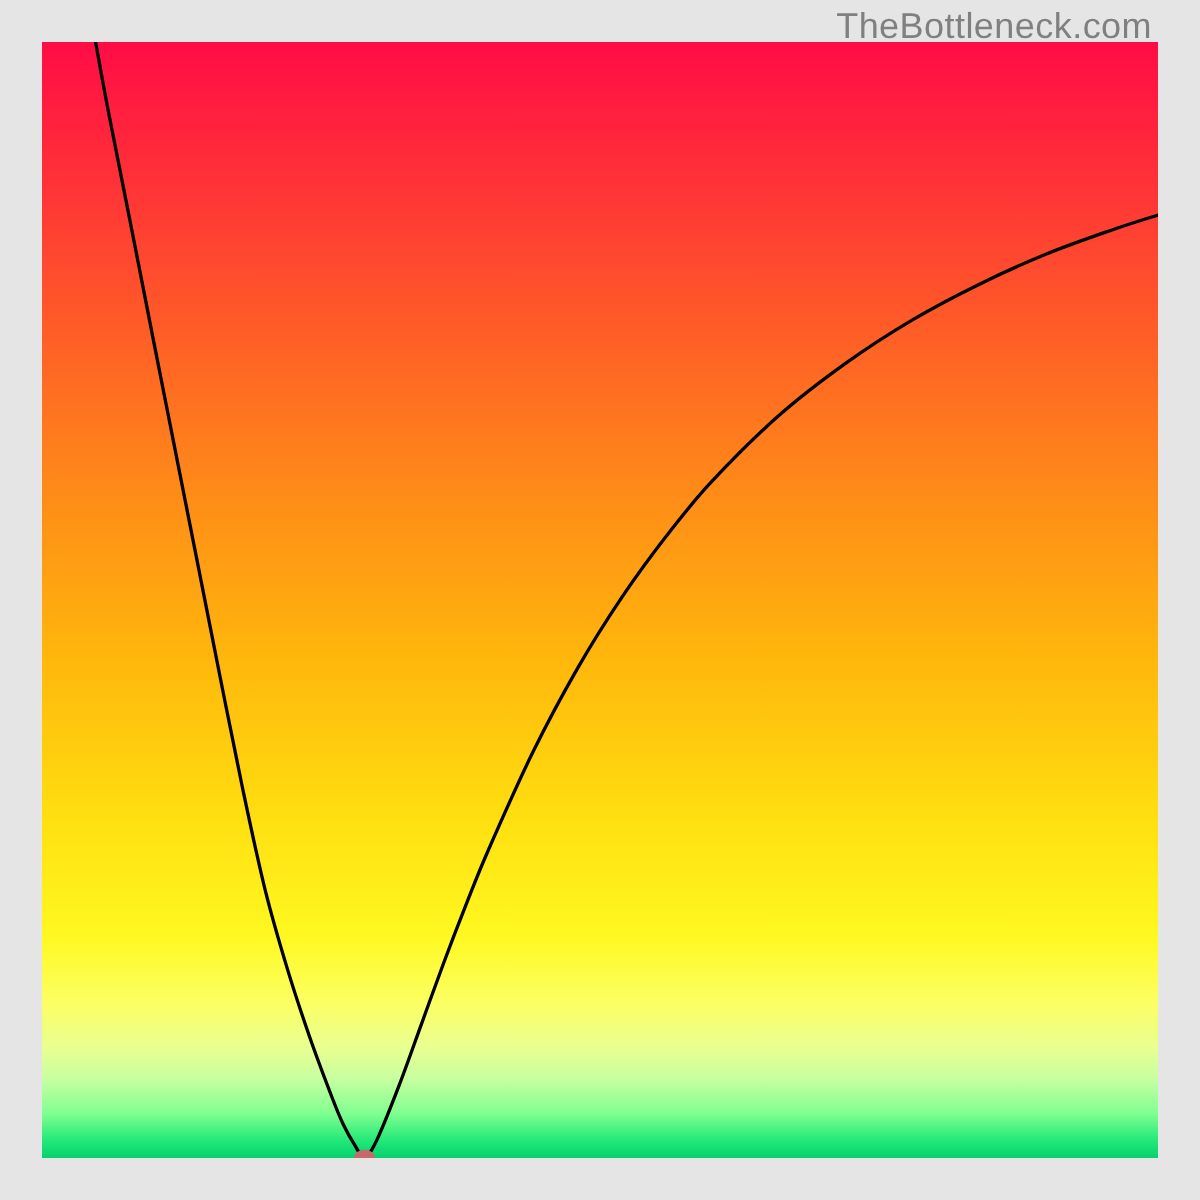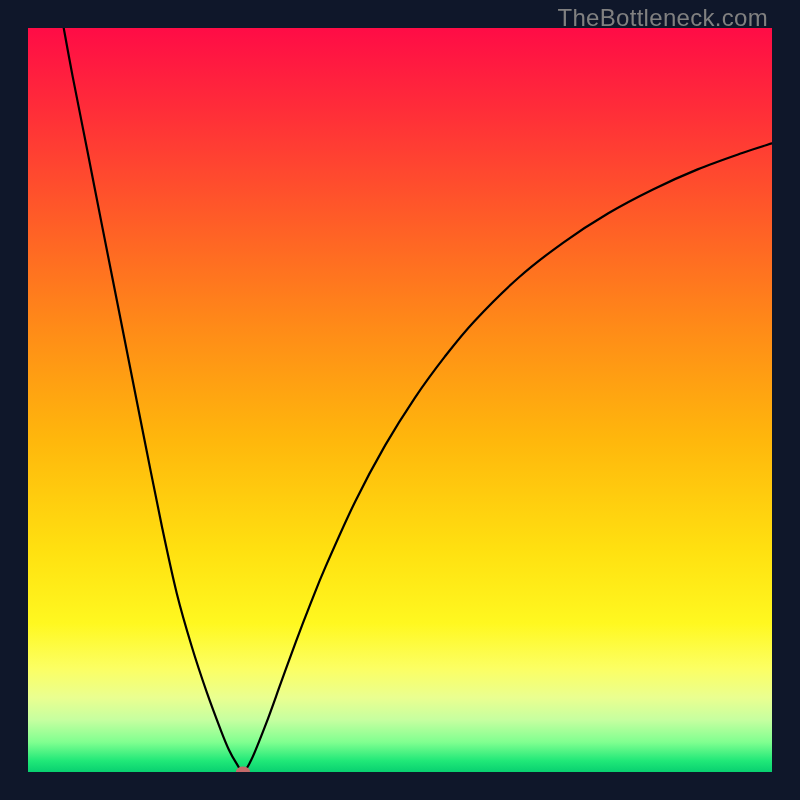--- a/index.html
+++ b/index.html
@@ -10,21 +10,21 @@
     background: #000;
     font-family: Arial, Helvetica, sans-serif;
     overflow: hidden;
   }
   .frame {
     position: absolute;
     left: 0;
     top: 0;
     width: 800px;
     height: 800px;
-    background: #0f172a;
+    background: #e5e5e5;
   }
   .plot-area {
     position: absolute;
     left: 28px;
     top: 28px;
     width: 744px;
     height: 744px;
   }
   .watermark {
     position: absolute;

